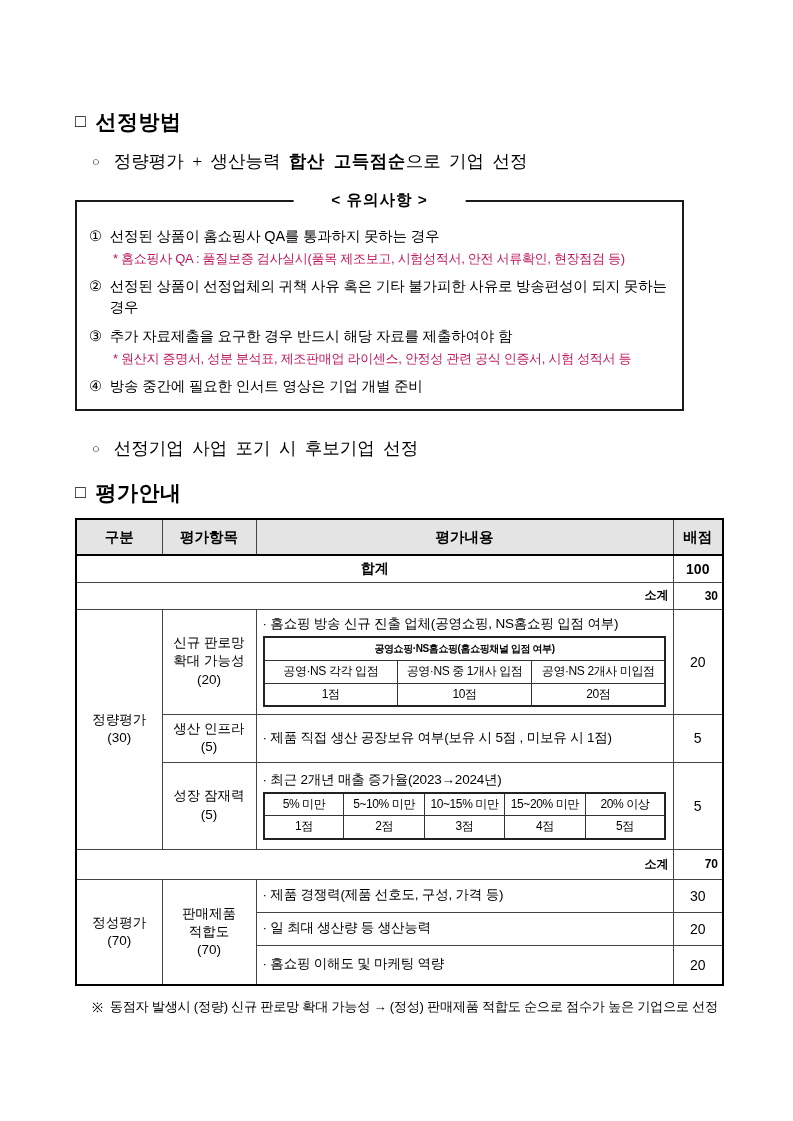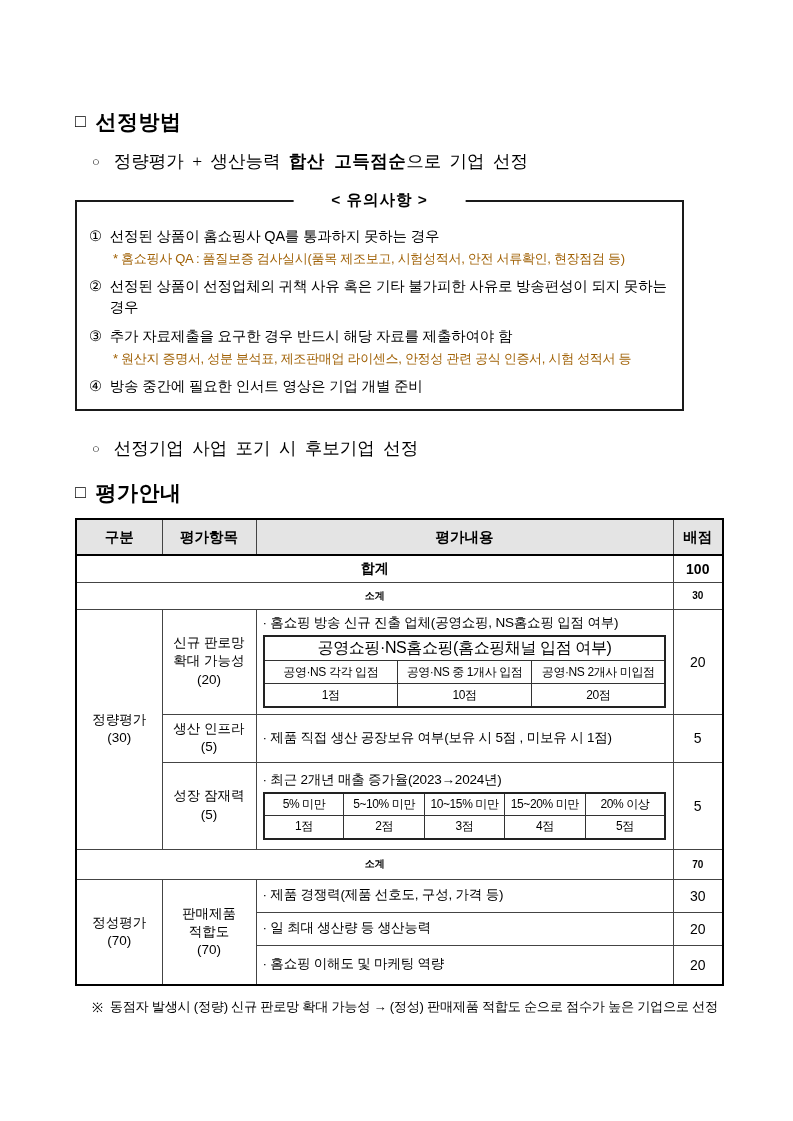--- a/index.html
+++ b/index.html
@@ -14,66 +14,66 @@
   .h2 { font-size:21px; font-weight:bold; letter-spacing:0.5px; display:flex; align-items:center; gap:9px; }
   .h2 .sq { font-size:18px; font-weight:normal; position:relative; top:-1px; }
 
   
   .obullet {
     font-family:"Liberation Serif", serif;
     font-size:17.5px; word-spacing:4px;
     padding-left:17px; display:flex; gap:14px; align-items:baseline;
   }
   .obullet .oc { font-size:13px; position:relative; top:-1px; }
-  .obullet b.gothic { font-family:Liberation Sans, sans-serif; font-weight:bold; letter-spacing:0.5px; }
+  .obullet b.gothic { font-family:Liberation Serif, serif; font-weight:bold; letter-spacing:0.5px; }
   .mt12 { margin-top:13px; }
   .mt24 { margin-top:25px; }
 
   
   .notice {
     position:relative; margin-top:27px; border:2px solid #1a1a1a;
     padding:24px 12px 12px 12px; width:609px;
   }
   .notice-title {
     position:absolute; top:-12px; left:50%; transform:translateX(-50%);
     background:#fff; padding:0 38px; font-size:15.5px; font-weight:bold;
     letter-spacing:1px; white-space:nowrap;
   }
   .nitem { display:flex; gap:8px; font-size:14.5px; line-height:1.45; margin-top:8px; word-break:keep-all; letter-spacing:-0.2px; }
   .nitem:first-of-type { margin-top:0; }
   .nnum { flex:0 0 auto; }
-  .nsub { font-size:13px; margin:3px 0 2px 24px; letter-spacing:-0.3px; color:#a16207; }
+  .nsub { font-size:13px; margin:3px 0 2px 24px; letter-spacing:-0.3px; color:#be185d; }
 
   
   .eval-wrap { margin-top:11px; }
   table.eval {
     border-collapse:collapse; table-layout:fixed; width:647px;
     font-size:13.5px; word-break:keep-all;
   }
   table.eval td, table.eval th { border:1px solid #444; text-align:center; vertical-align:middle; padding:2px 4px; }
   table.eval { border:2px solid #000; }
   table.eval th {
     background:#e4e4e4; font-size:14.5px; font-weight:bold; height:36px;
     border-bottom:2.5px solid #000;
   }
   tr.r-total td { height:27px; font-weight:bold; font-size:14px; }
-  tr.r-sub td { height:27px; font-weight:bold; font-size:10px; }
+  tr.r-sub td { height:27px; font-weight:bold; font-size:12px;text-align:right; }
   td.score { font-size:14px; }
   td.score.bold { font-weight:bold; }
   td.group-cell, td.item-cell { font-size:13.5px; line-height:1.35; }
   td.criteria { text-align:left; vertical-align:middle; padding:4px 7px; }
   .crit-line { display:block; text-align:left; margin:2px 0 3px 2px; letter-spacing:-0.2px; }
 
   
   table.inner {
     border-collapse:collapse; table-layout:fixed; width:99%;
     margin:1px auto 3px auto; font-size:12px; border:2px solid #222;
   }
   table.inner td { border:1px solid #333; text-align:center; height:23px; padding:1px 2px; letter-spacing:-0.4px; }
-  table.inner td.ihead { font-size:16px; }
+  table.inner td.ihead { font-size:10px;font-weight:bold; }
 
   
   .footnote {
     margin-top:12px; font-size:13.2px; letter-spacing:-0.3px;
     display:flex; gap:7px; padding-left:17px; word-break:keep-all;
   }
 </style>
 </head>
 <body>
 

